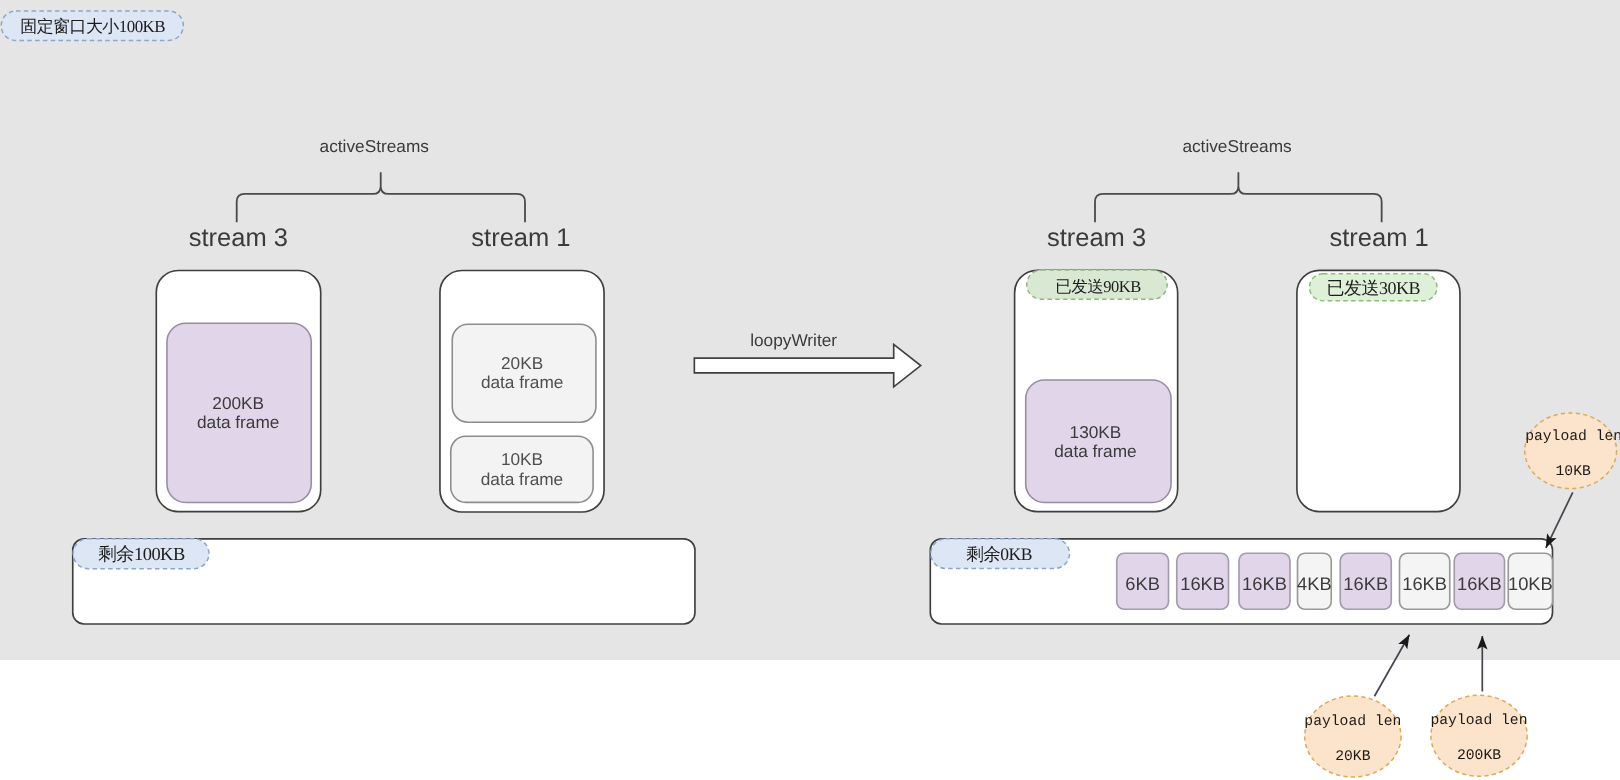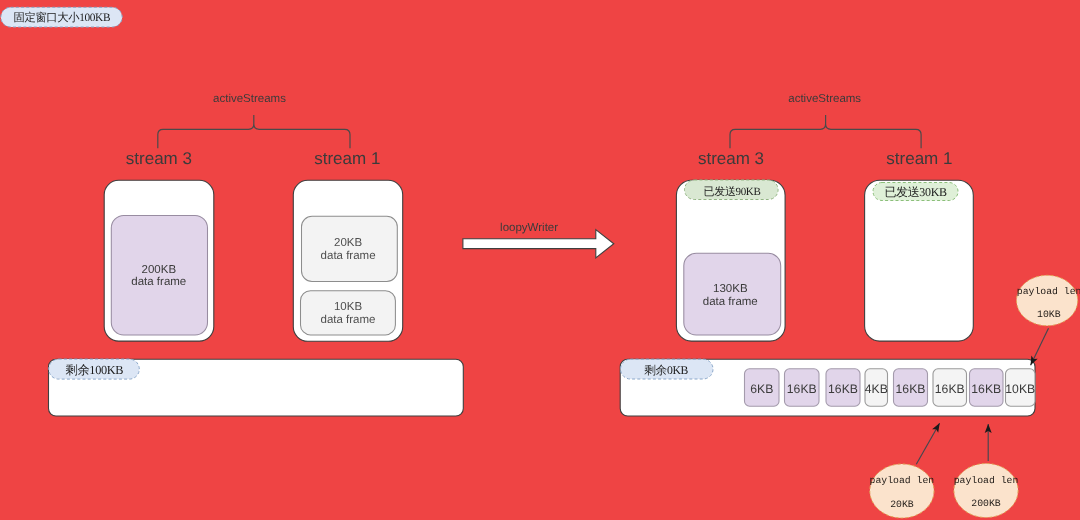--- a/index.html
+++ b/index.html
@@ -1,17 +1,17 @@
 <!DOCTYPE html>
 <html><head>
 <meta charset="utf-8">
 <style>
   html,body{margin:0;padding:0;background:#ffffff;}
   body{width:1080px;height:520px;overflow:hidden;font-family:"Liberation Sans",sans-serif;-webkit-font-smoothing:antialiased;text-rendering:geometricPrecision;}
-  #stage{position:relative;width:1080px;height:520px;background:#ef4444;}
+  #stage{position:relative;width:1080px;height:440px;background:#e5e5e5;}
   svg#dg{position:absolute;left:0;top:0;display:block;}
   .lbl{font-family:"Liberation Sans",sans-serif;fill:#3b3b3b;-webkit-font-smoothing:antialiased;}
   svg text{-webkit-font-smoothing:antialiased;}
   .mono{font-family:"Liberation Mono",monospace;fill:#1f1a16;}
   .dim{fill:#4f4f4f;}
   .cjk{font-family:"Liberation Serif",serif;letter-spacing:-0.35px;fill:#1c1c1c;}
   text{dominant-baseline:alphabetic;}
 </style>
 </head>
 <body>

